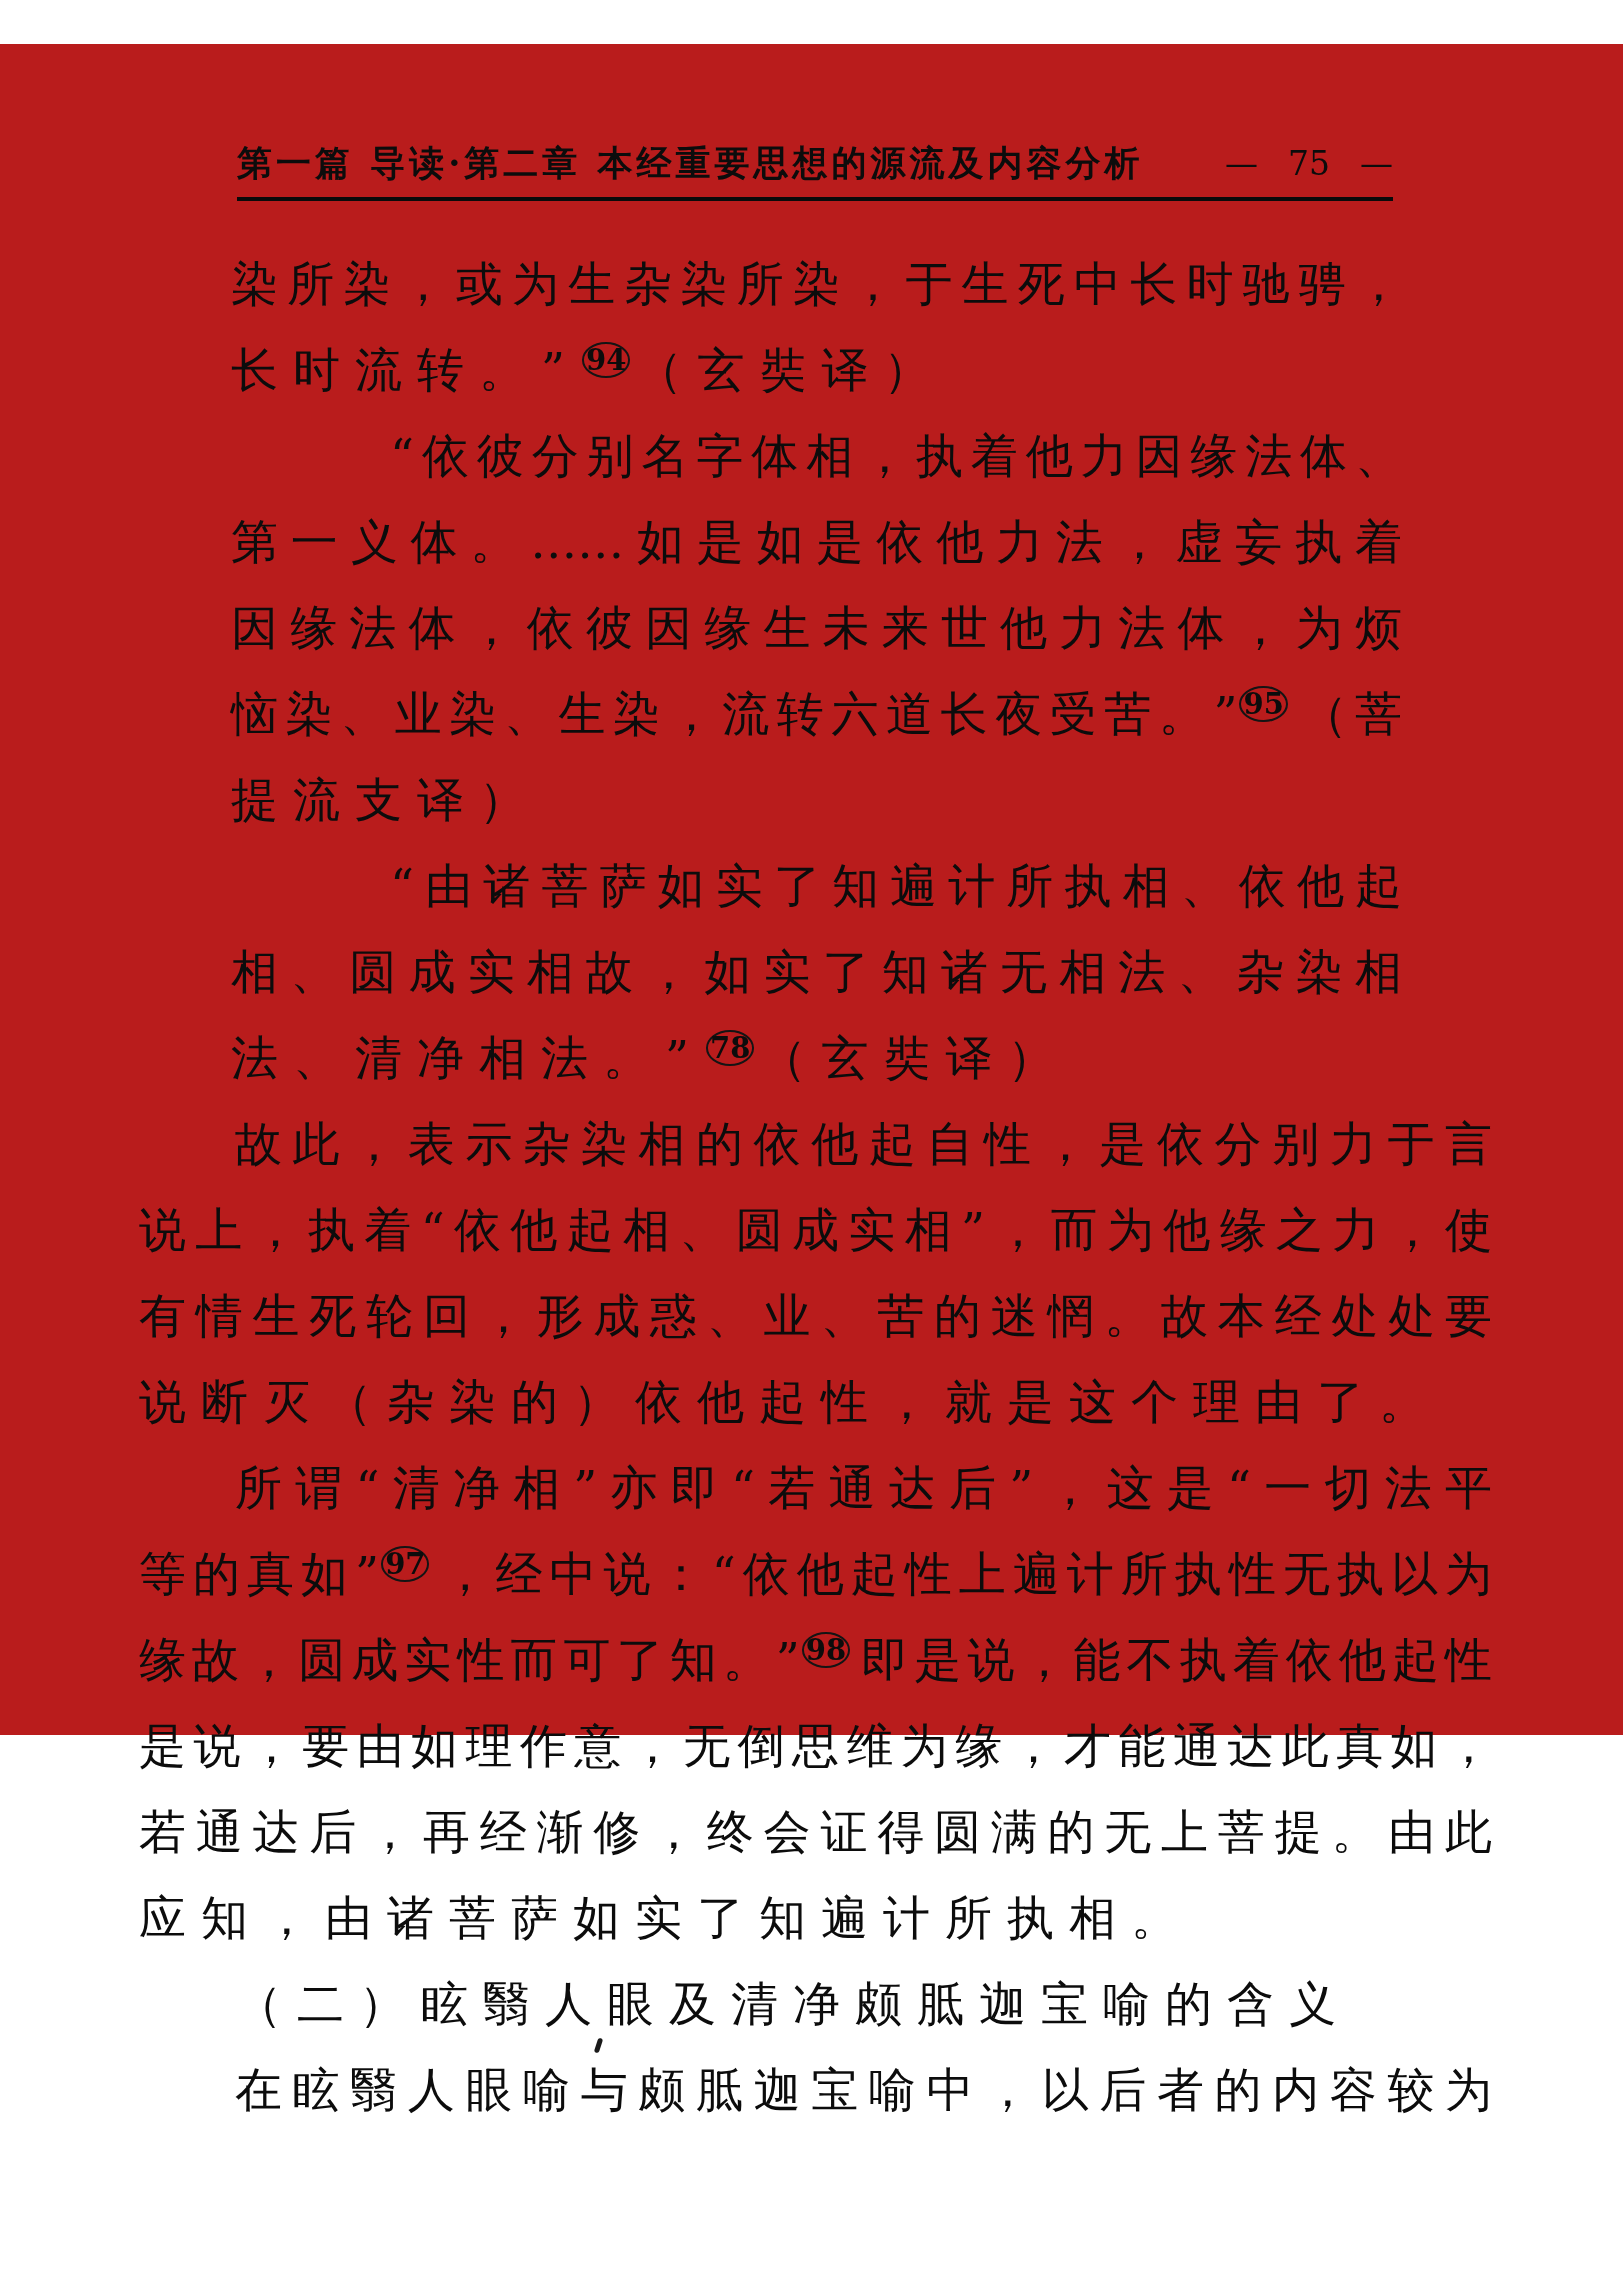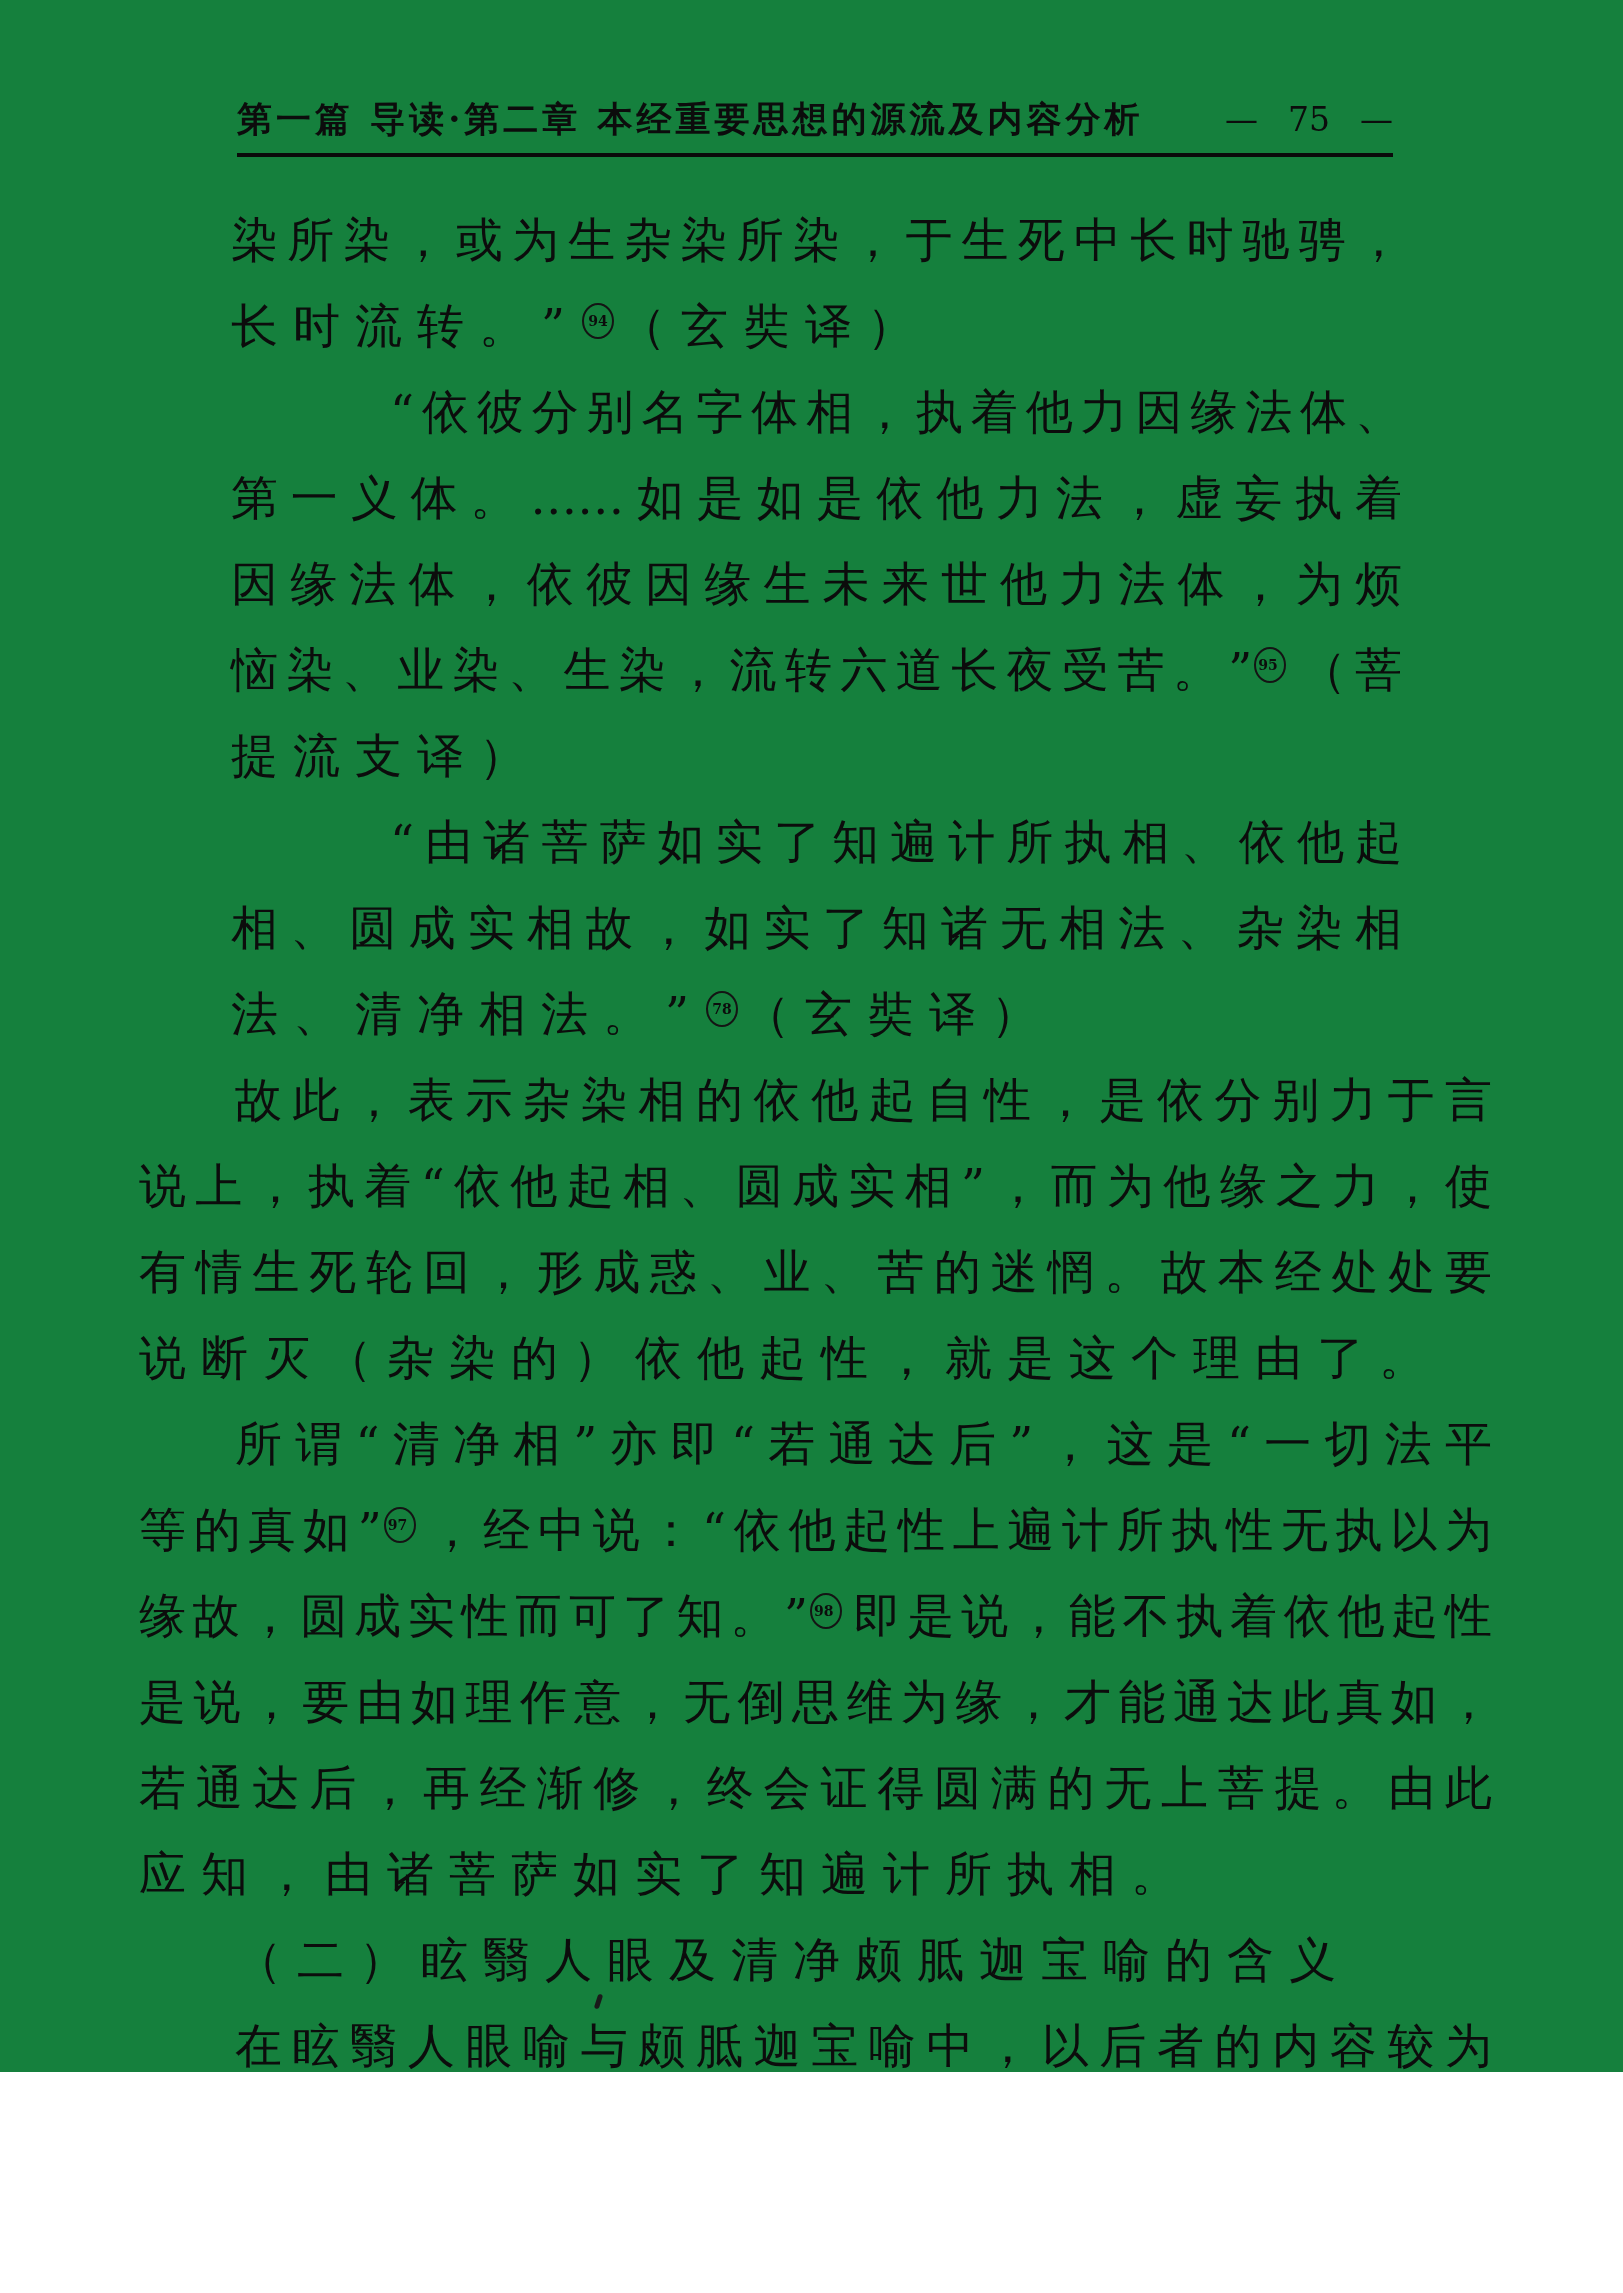--- a/index.html
+++ b/index.html
@@ -5,22 +5,23 @@
   html, body { margin: 0; padding: 0; }
   body {
     width: 1624px; height: 2293px;
     background: #ffffff;
     font-family: "DejaVu Serif", "Liberation Serif", serif;
     color: #0c0c0c;
     overflow: hidden;
   }
   .page {
     position: relative;
-    width: 1624px; height: 2072px;
-    background: #15803d;
+    width: 1624px; height: 1691px;
+    background: #b91c1c;
+    margin-top: 44px;
   }
   
   .header {
     position: absolute;
     top: 96px; left: 237px; right: 231px;
     display: flex;
     justify-content: space-between;
     align-items: baseline;
     font-size: 35px;
     letter-spacing: 4px;
@@ -61,21 +62,21 @@
   
   .line.qi { text-indent: 159px; }
   .line.pi { text-indent: 96px; }
   
   .note {
     display: inline-block;
     min-width: 32px; height: 36px;
     box-sizing: border-box;
     border: 2.5px solid #141414;
     border-radius: 50%;
-    font-size: 14px;
+    font-size: 29px;
     line-height: 32px;
     text-align: center;
     vertical-align: 16px;
     letter-spacing: 0;
     padding: 0 2px;
     margin: 0 5px 0 2px;
     text-indent: 0;
     font-weight: 600;
   }
   

